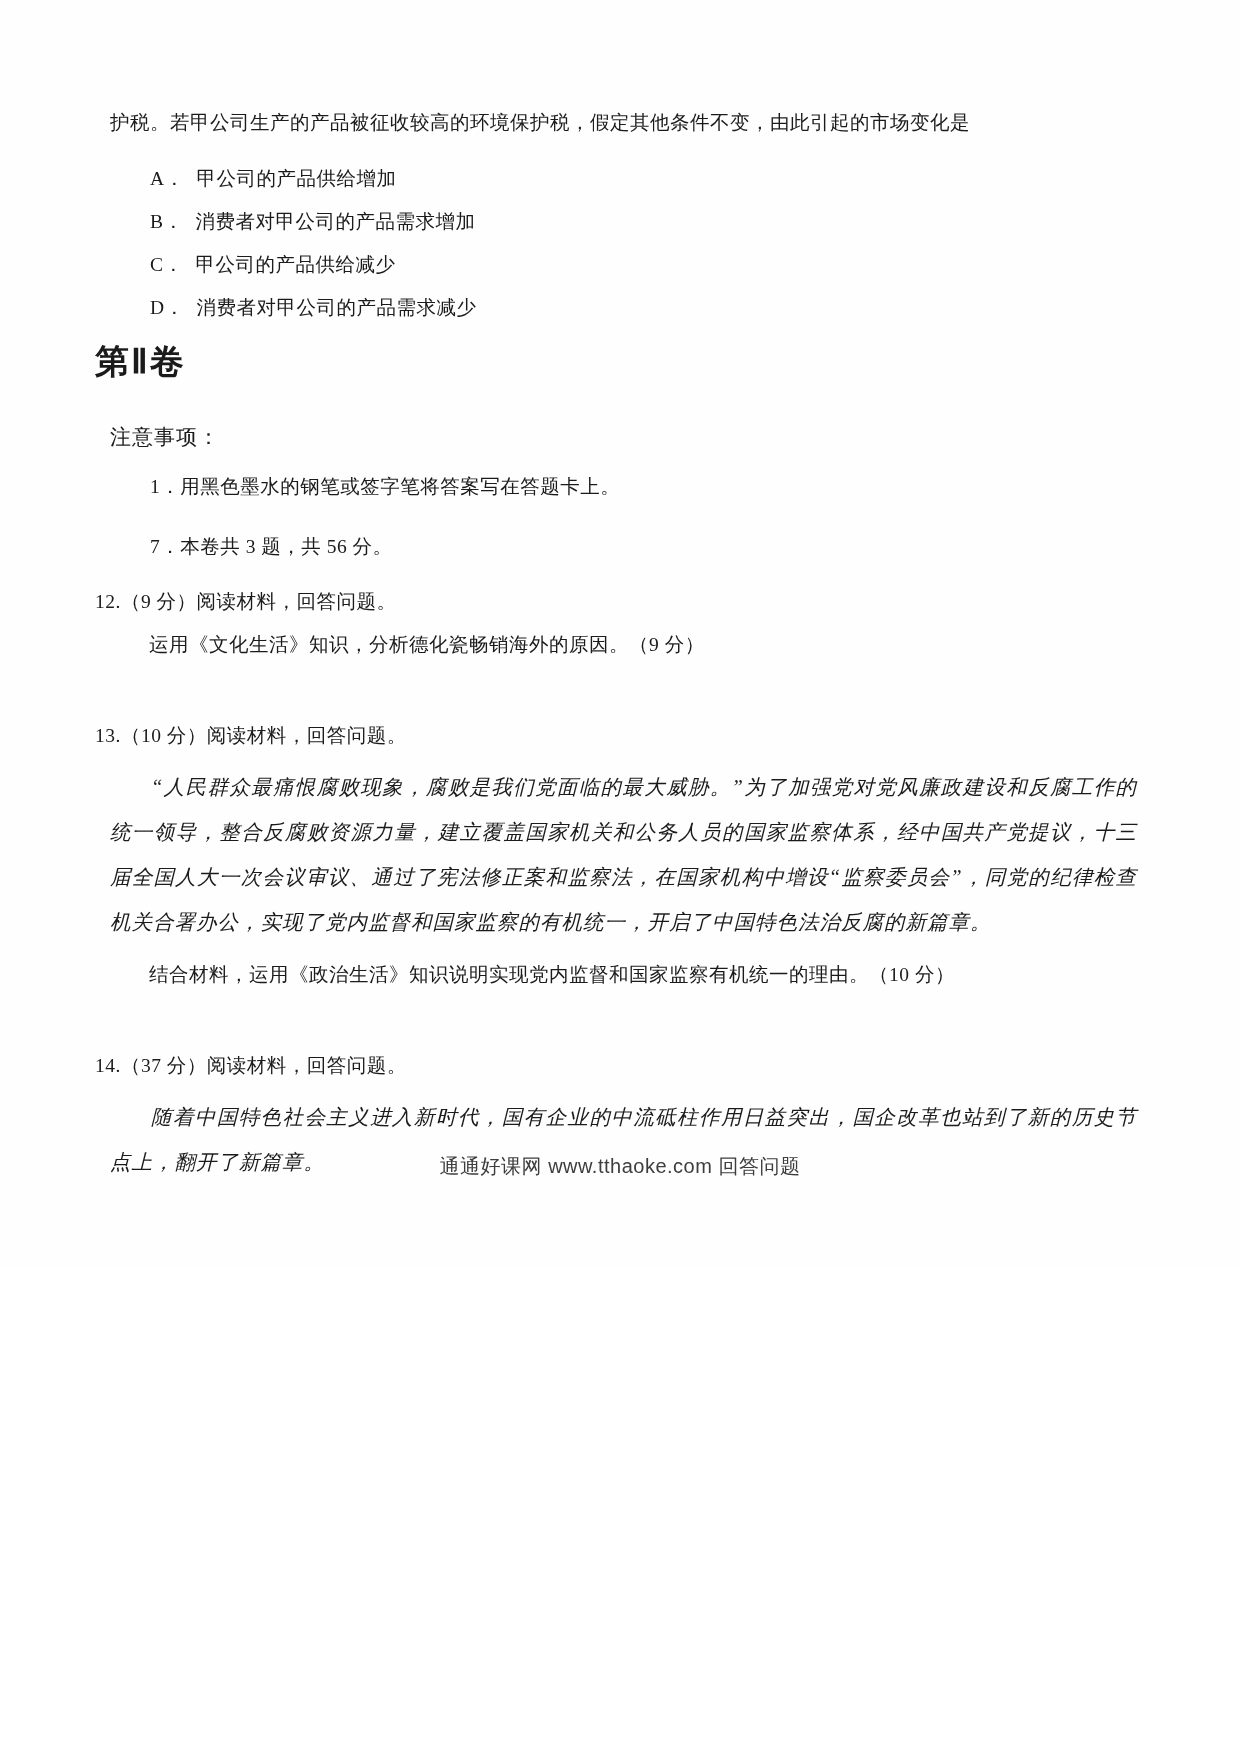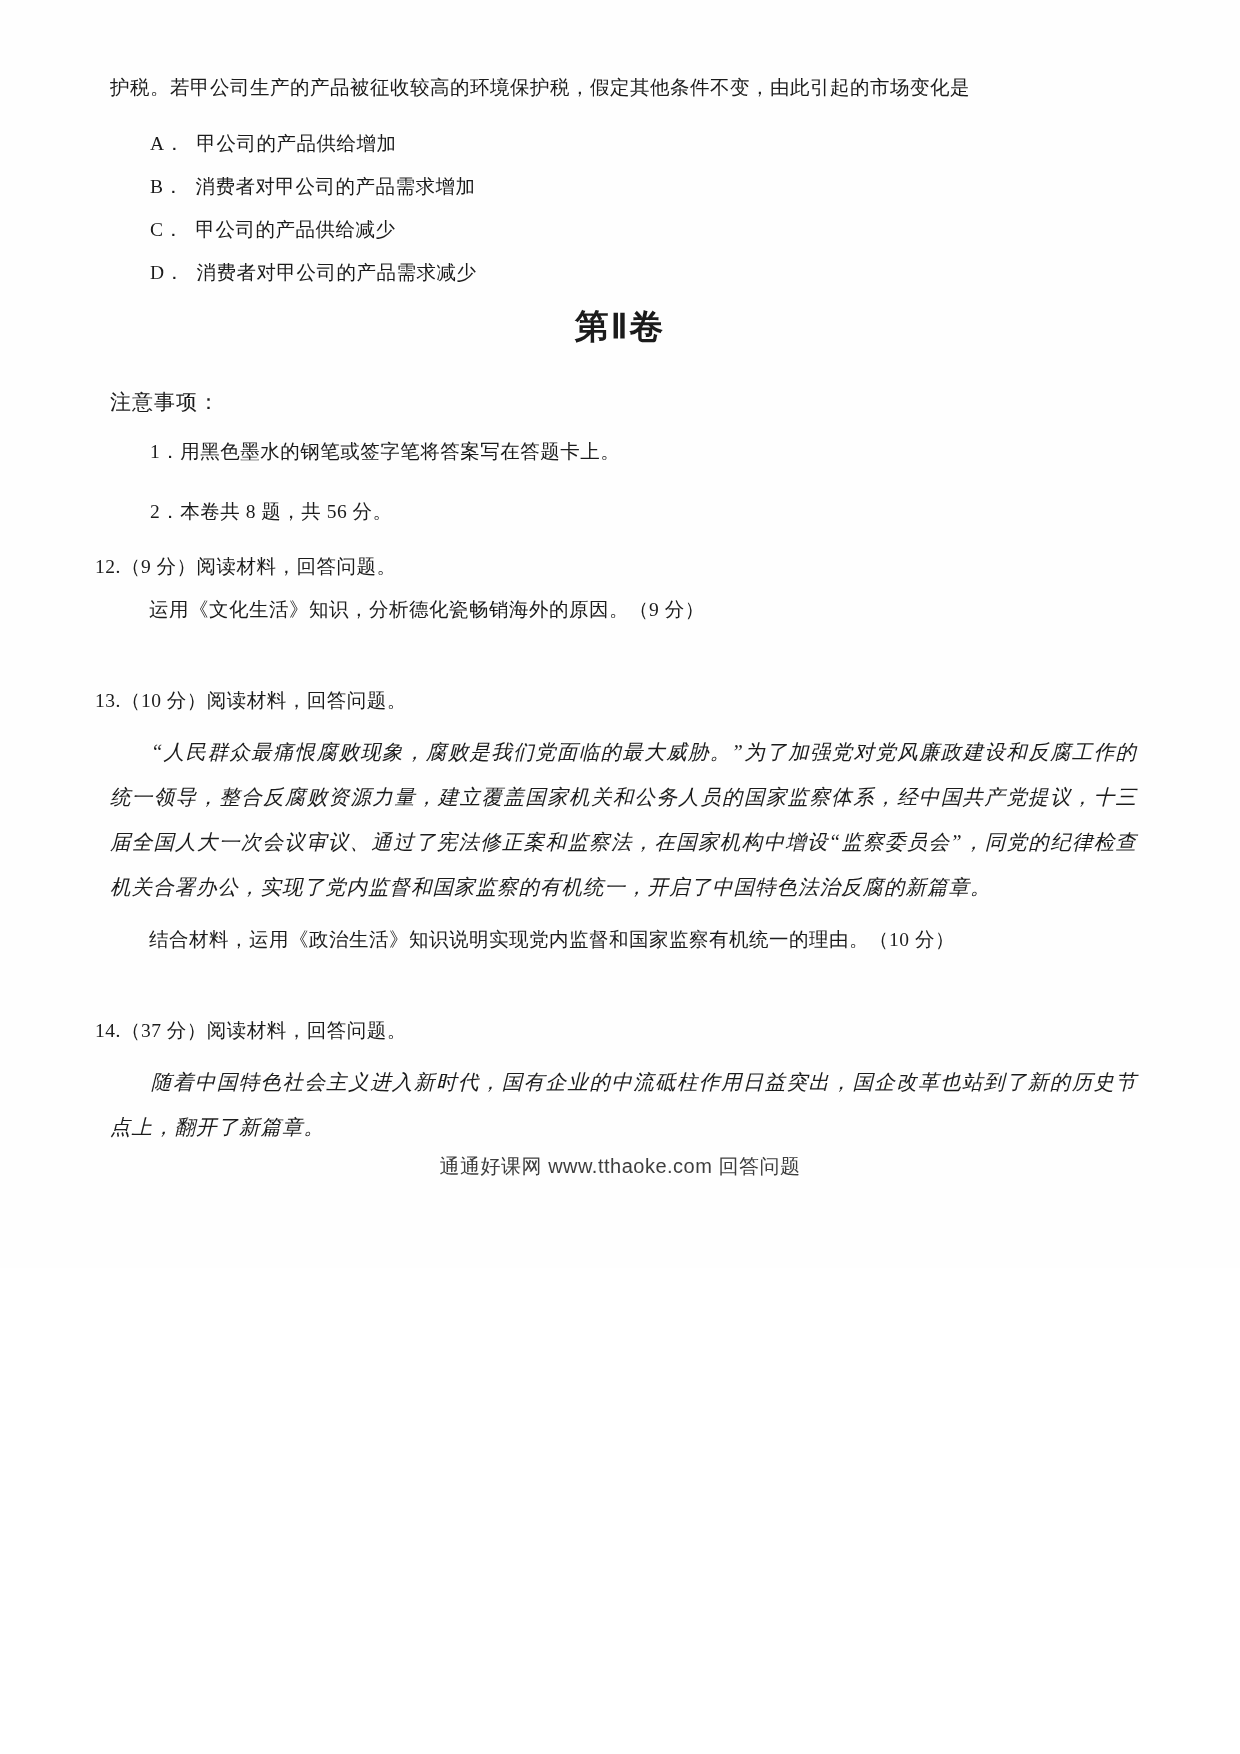--- a/index.html
+++ b/index.html
@@ -5,40 +5,40 @@
   * { box-sizing: border-box; }
   html, body { margin: 0; padding: 0; background: #ffffff; }
   .page {
     position: relative;
     width: 1240px;
     height: 1268px;
     margin: 0 auto;
     background: #fefefe;
     color: #1b1b1b;
     font-family: "Liberation Serif", serif;
-    padding: 74px 95px 0 95px;
+    padding: 109px 95px 0 95px;
     overflow: hidden;
   }
   .stem {
     margin: 0 0 0 15px;
     font-size: 19.5px;
     line-height: 27px;
     letter-spacing: 0.5px;
   }
   .options { margin: 30px 0 0 55px; }
   .option {
     display: flex;
     font-size: 19.5px;
     line-height: 26px;
     margin-bottom: 17px;
     letter-spacing: 0.5px;
   }
   .option-label { margin-right: 12px; }
   .section-title {
-    text-align: center;
+    text-align: left;
     font-weight: bold;
     font-size: 34px;
     line-height: 47px;
     margin: 8px 0 0 0;
     letter-spacing: 2px;
   }
   .notes-title {
     font-weight: normal;
     font-size: 21px;
     line-height: 28px;
@@ -117,21 +117,21 @@
     <div class="option">
       <span class="option-label">D．</span>
       <span class="option-text">消费者对甲公司的产品需求减少</span>
     </div>
   </div>
 
   <h1 class="section-title">第Ⅱ卷</h1>
 
   <p class="notes-title">注意事项：</p>
   <p class="note">1．用黑色墨水的钢笔或签字笔将答案写在答题卡上。</p>
-  <p class="note">2．本卷共 8 题，共 56 分。</p>
+  <p class="note">7．本卷共 3 题，共 56 分。</p>
 
   <p class="q-header">12.（9 分）阅读材料，回答问题。</p>
   <p class="task">运用《文化生活》知识，分析德化瓷畅销海外的原因。（9 分）</p>
 
   <p class="q-header gap-large">13.（10 分）阅读材料，回答问题。</p>
   <p class="material">“人民群众最痛恨腐败现象，腐败是我们党面临的最大威胁。”为了加强党对党风廉政建设和反腐工作的统一领导，整合反腐败资源力量，建立覆盖国家机关和公务人员的国家监察体系，经中国共产党提议，十三届全国人大一次会议审议、通过了宪法修正案和监察法，在国家机构中增设“监察委员会”，同党的纪律检查机关合署办公，实现了党内监督和国家监察的有机统一，开启了中国特色法治反腐的新篇章。</p>
   <p class="task">结合材料，运用《政治生活》知识说明实现党内监督和国家监察有机统一的理由。（10 分）</p>
 
   <p class="q-header gap-large">14.（37 分）阅读材料，回答问题。</p>
   <p class="material">随着中国特色社会主义进入新时代，国有企业的中流砥柱作用日益突出，国企改革也站到了新的历史节点上，翻开了新篇章。</p>

